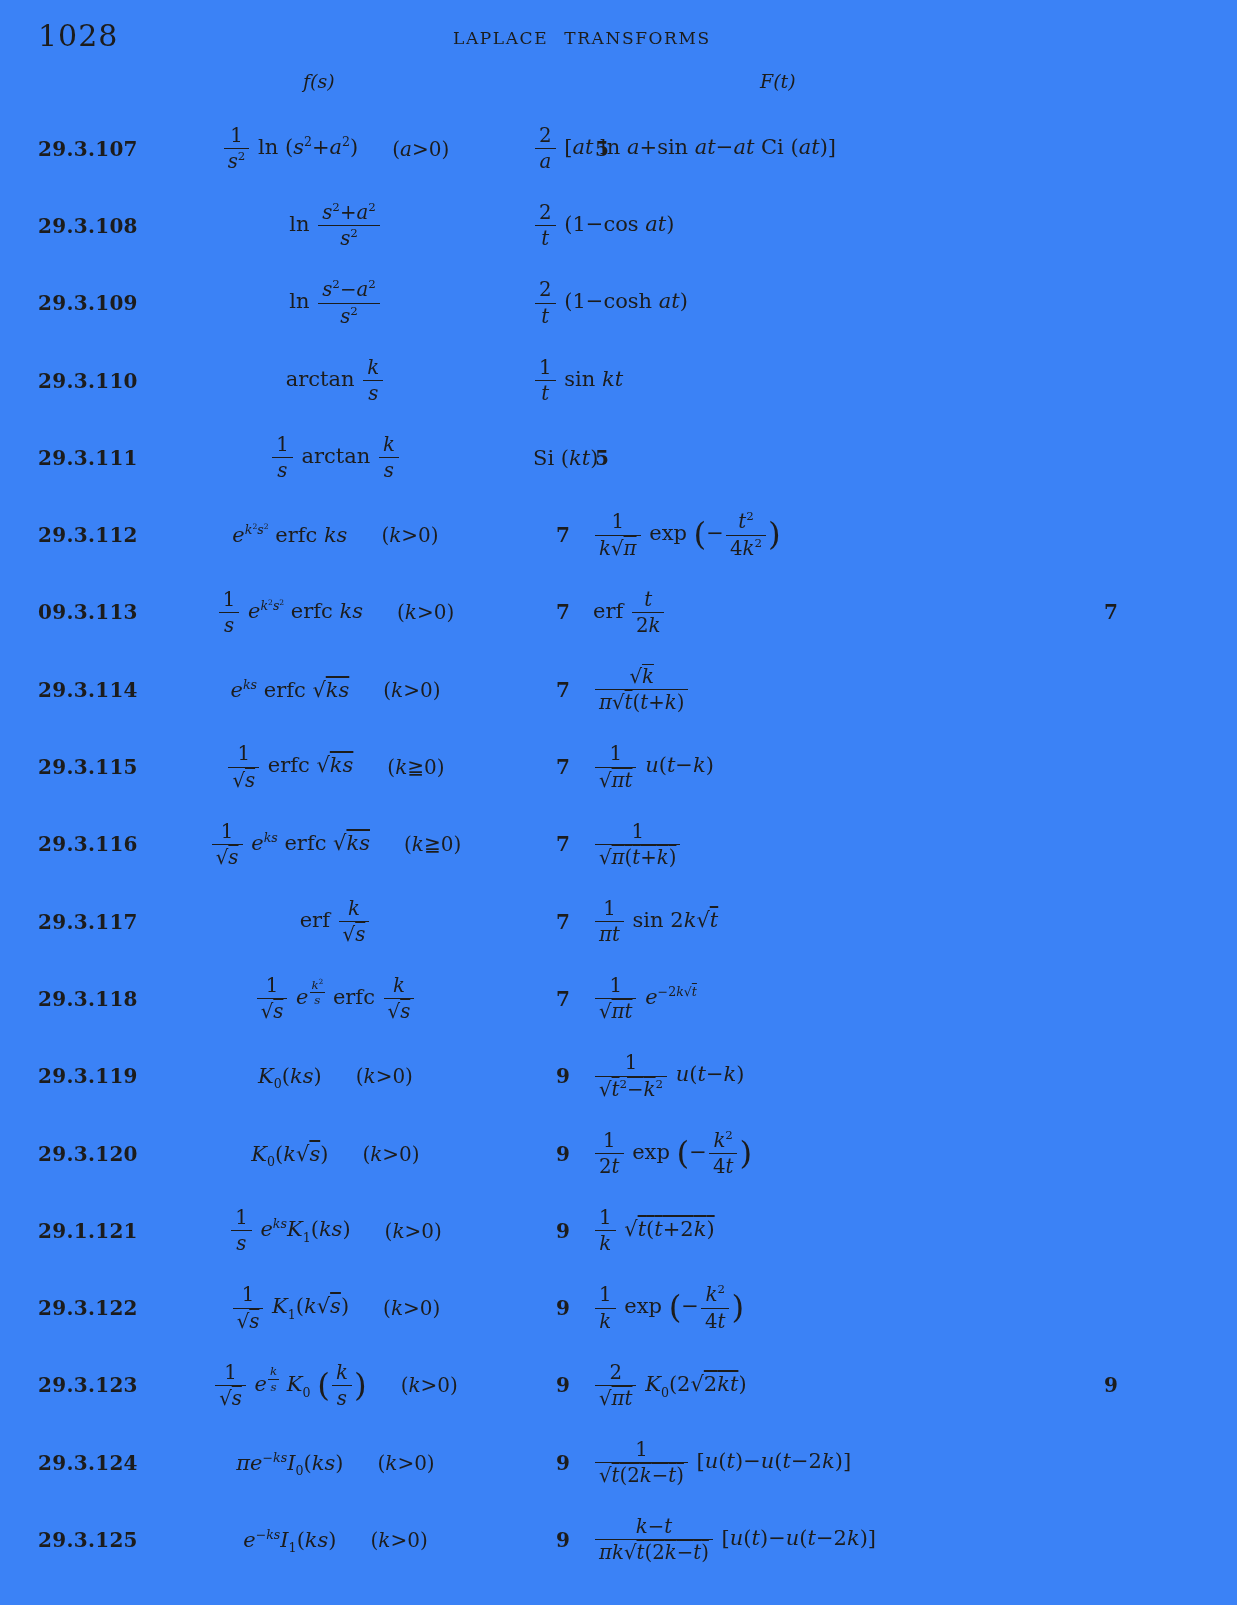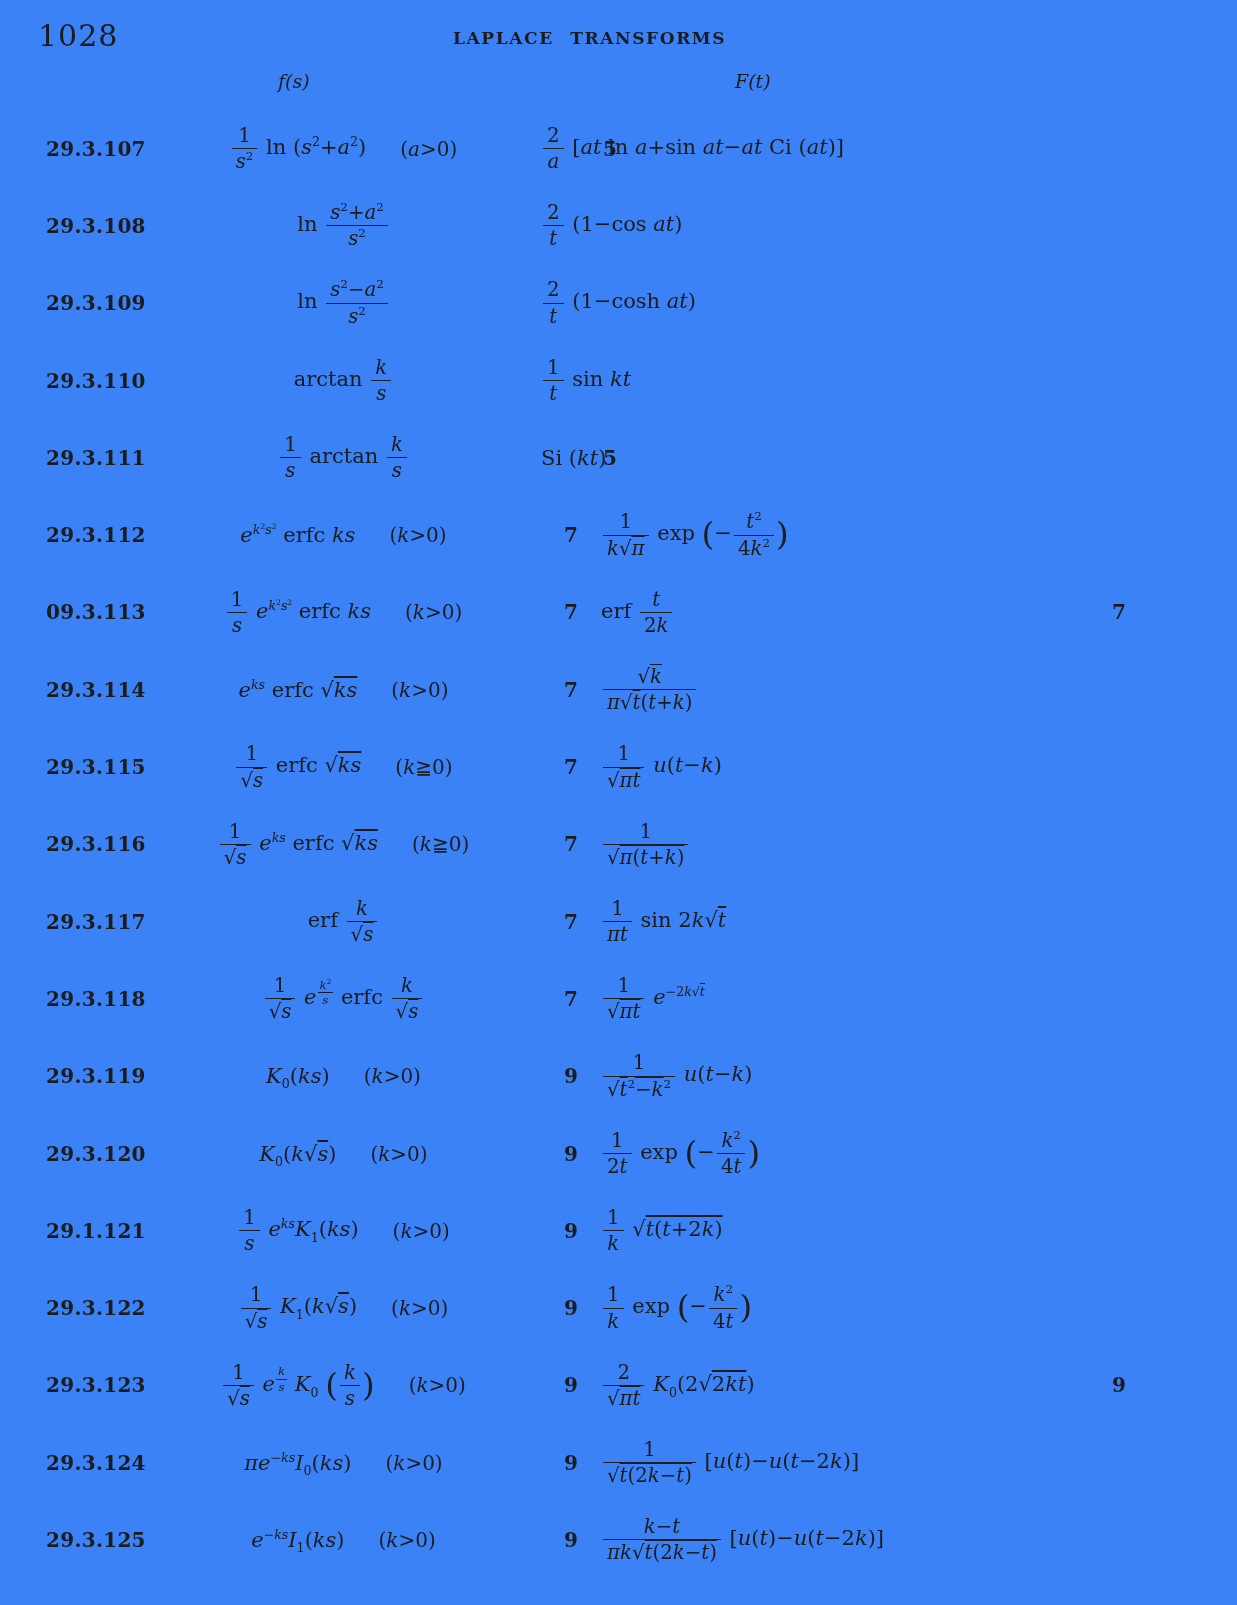--- a/index.html
+++ b/index.html
@@ -14,32 +14,32 @@
     overflow:hidden;
   }
   
   .pagehead { position:relative; height:58px; }
   .pagenum {
     position:absolute; left:38px; top:18px;
     font-size:30px; letter-spacing:1px;
   }
   .title {
     position:absolute; left:453px; top:28px;
-    font-size:17px; font-weight:bold;
+    font-size:17px; font-weight:normal;
     letter-spacing:1.6px; word-spacing:9px;
   }
-  .colheads { position:relative; height:46px; }
+  .colheads { position:relative; height:46px;margin-left:25px; }
   .colhead {
     position:absolute; top:12px;
     font-style:italic; font-size:19px;
   }
   .colhead.fsh { left:278px; }
   .colhead.fth { left:735px; }
   
-  .rows { padding:6px 18px 0 38px;margin-left:8px; }
+  .rows { padding:6px 18px 0 38px; }
   .row {
     display:grid;
     grid-template-columns:100px 395px 60px 509px 105px;
     align-items:center;
     min-height:77.3px;
   }
   .c-id   { font-weight:bold; font-size:20px; letter-spacing:0.3px; }
   .c-fs   { display:flex; justify-content:center; align-items:center; gap:34px;
             font-size:21px; white-space:nowrap; }
   .c-mid  { font-weight:bold; font-size:20px; text-align:center; }

